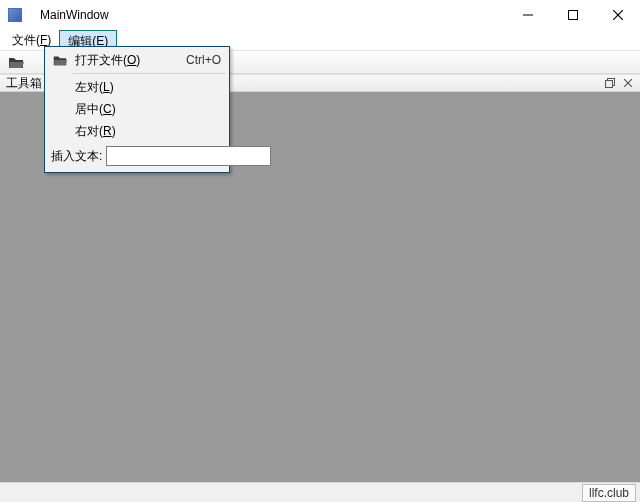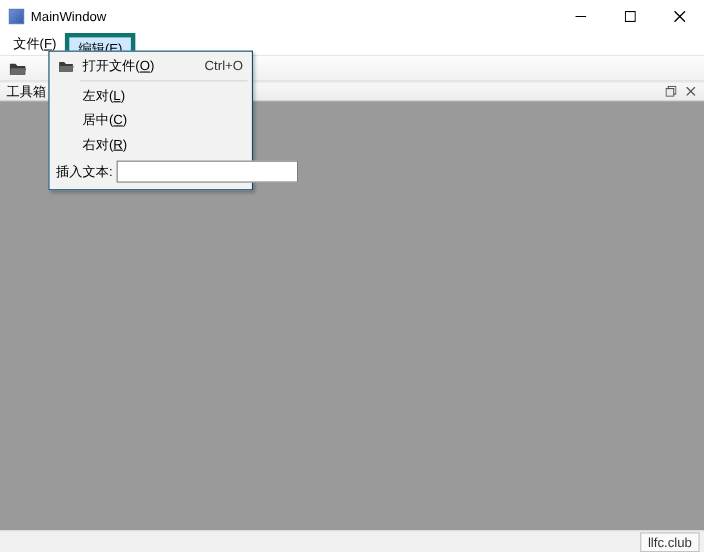--- a/index.html
+++ b/index.html
@@ -1,27 +1,27 @@
 <!DOCTYPE html>
 <html><head>
 <meta charset="utf-8">
 <style>
 * { box-sizing: border-box; margin: 0; padding: 0; font-family: "Microsoft YaHei", "SimSun", sans-serif; font-size: 12px; }
 body { width: 640px; height: 502px; background: #fff; position: relative; overflow: hidden; }
 
-.titlebar { height: 30px; background: #fff; display: flex; align-items: center; padding: 0 0 0 8px; border-bottom: 0; }
+.titlebar { height: 30px; background: #fff; display: flex; align-items: center; padding: 0 0 0 8px; border-bottom: 0; gap: 12px; }
 .titlebar .app-icon { width: 14px; height: 14px; border: 1px solid #4a6fb5; background: linear-gradient(135deg,#6a8fd5,#3a5fa5); margin-right: 6px; }
 .titlebar .title { flex: 1; color: #000; }
 .titlebar .winbtns { display: flex; }
 .titlebar .winbtn { width: 45px; height: 30px; display: flex; align-items: center; justify-content: center; color: #000; }
 .titlebar .winbtn svg { width: 10px; height: 10px; }
 
 .menubar { height: 20px; background: #fff; display: flex; align-items: flex-start; padding: 0 4px; }
 .menubar .menuitem { padding: 2px 8px; display: flex; align-items: center; color: #000; }
-.menubar .menuitem.active { background: #cde8ff; border: 4px solid #0f766e; }
+.menubar .menuitem.active { background: #cde8ff; border: 1px solid #0f766e; }
 .menubar .menuitem .mn-under { text-decoration: underline; }
 
 .toolbar { height: 24px; background: linear-gradient(#fdfdfd,#f0f0f0); border-top: 1px solid #e5e5e5; border-bottom: 1px solid #d9d9d9; display: flex; align-items: center; padding: 0 6px; }
 .toolbar .tb-icon { width: 20px; height: 20px; display: flex; align-items: center; justify-content: center; }
 
 .dock-header { height: 18px; background: linear-gradient(#f7f7f7,#ececec); border-top: 1px solid #e0e0e0; border-bottom: 1px solid #d0d0d0; display: flex; align-items: center; padding: 0 4px; }
 .dock-header .dock-title { flex: 1; color: #000; padding-left: 2px; }
 .dock-header .dock-btn { width: 16px; height: 14px; display: flex; align-items: center; justify-content: center; color: #555; margin-left: 2px; }
 
 .client { position: relative; height: calc(502px - 30px - 20px - 24px - 18px - 20px); }

